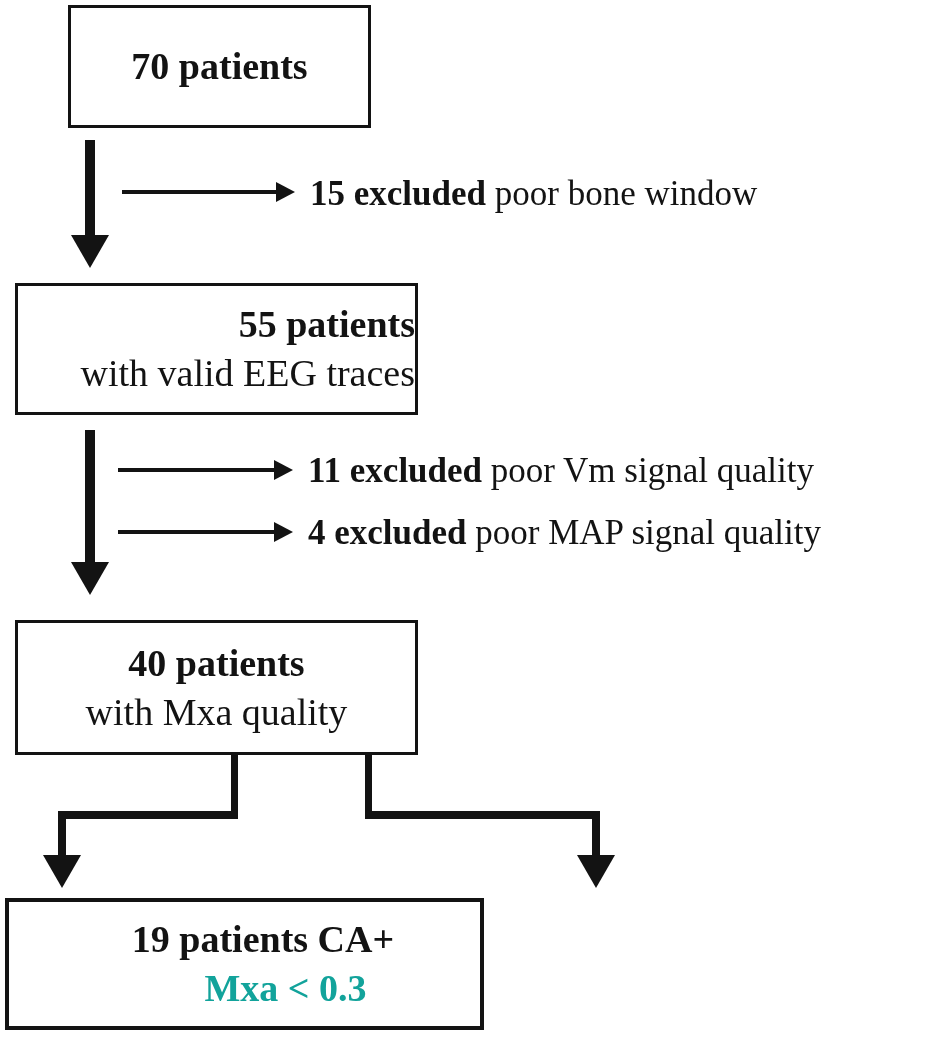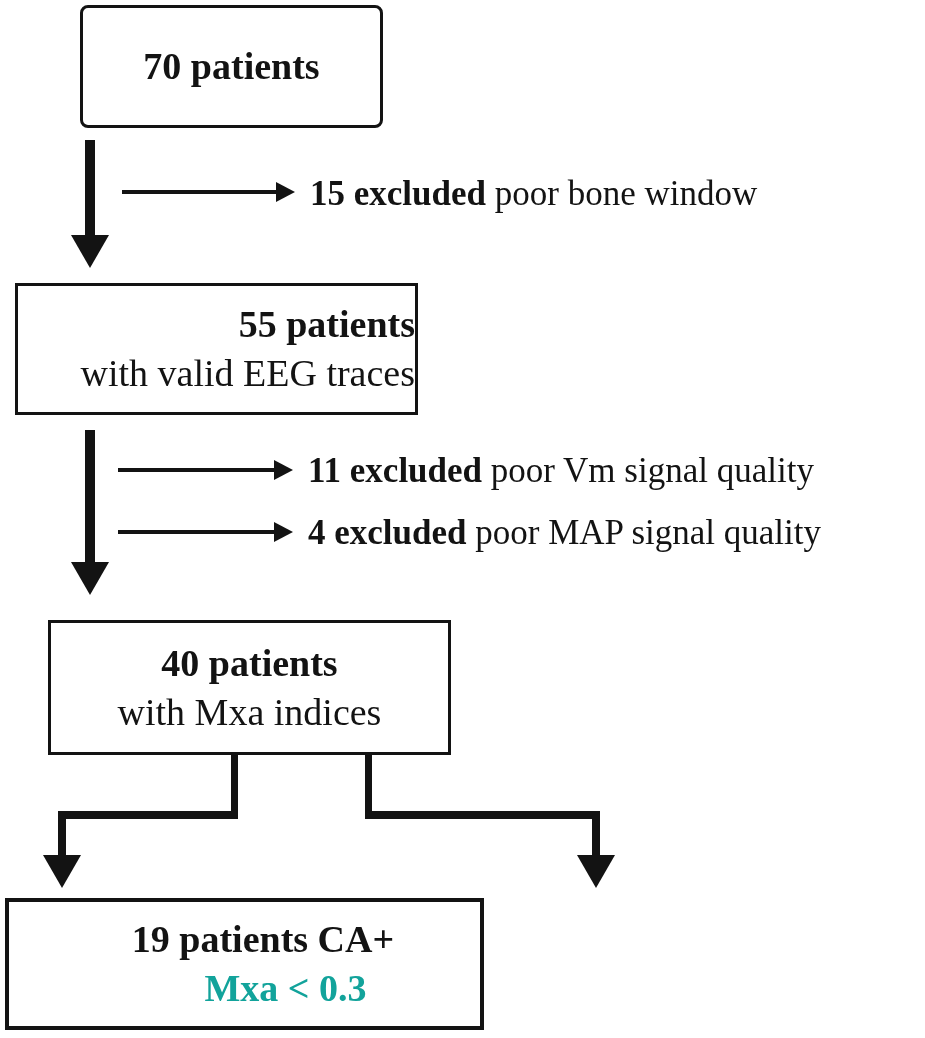--- a/index.html
+++ b/index.html
@@ -24,23 +24,23 @@
     display: flex;
     flex-direction: column;
     align-items: center;
     justify-content: center;
     text-align: center;
     line-height: 1.28;
     font-size: 38px;
   }
   .fbox .l1 { font-weight: bold; }
   .fbox .l2 { font-weight: normal; }
-  .box-1 { left: 80px;  top: 5px;   width: 297px; height: 117px; border-radius: 8px; }
+  .box-1 { left: 68px;  top: 5px;   width: 297px; height: 117px; }
   .box-2 { left: 15px;  top: 283px; width: 397px; height: 126px; align-items: flex-end; }
-  .box-3 { left: 15px;  top: 620px; width: 397px; height: 129px; margin-left: 33px; }
+  .box-3 { left: 15px;  top: 620px; width: 397px; height: 129px; }
   .box-bl { left: 5px;   top: 898px; width: 434px; height: 124px; border-width: 4px; padding-left: 37px; }
   .box-br { left: 492px; top: 899px; width: 417px; height: 123px; border-width: 4px; }
   .box-bl .l2, .box-br .l2 { font-weight: bold; margin-left: 45px; }
   .ca-plus  { color: var(--color-ca_plus, #12A39B); }
   .ca-minus { color: var(--color-ca_minus, #DE7F1E); }
 
   
   .line {
     position: absolute;
     background: #131313;
@@ -122,21 +122,21 @@
   <div class="line side-line-2"></div>
   <div class="head-right side-head-2"></div>
   <div class="side-text side-text-2"><b>11 excluded</b><span> poor Vm signal quality</span></div>
 
   <div class="line side-line-3"></div>
   <div class="head-right side-head-3"></div>
   <div class="side-text side-text-3"><b>4 excluded</b><span> poor MAP signal quality</span></div>
 
   <div class="fbox box-3">
     <div class="l1">40 patients</div>
-    <div class="l2">with Mxa indices</div>
+    <div class="l2">with Mxa quality</div>
   </div>
 
   <div class="line drop-left"></div>
   <div class="line drop-right"></div>
   <div class="line elbow-left"></div>
   <div class="line elbow-right"></div>
   <div class="line stem-left"></div>
   <div class="line stem-right"></div>
   <div class="head-down branch-head-left"></div>
   <div class="head-down branch-head-right"></div>

